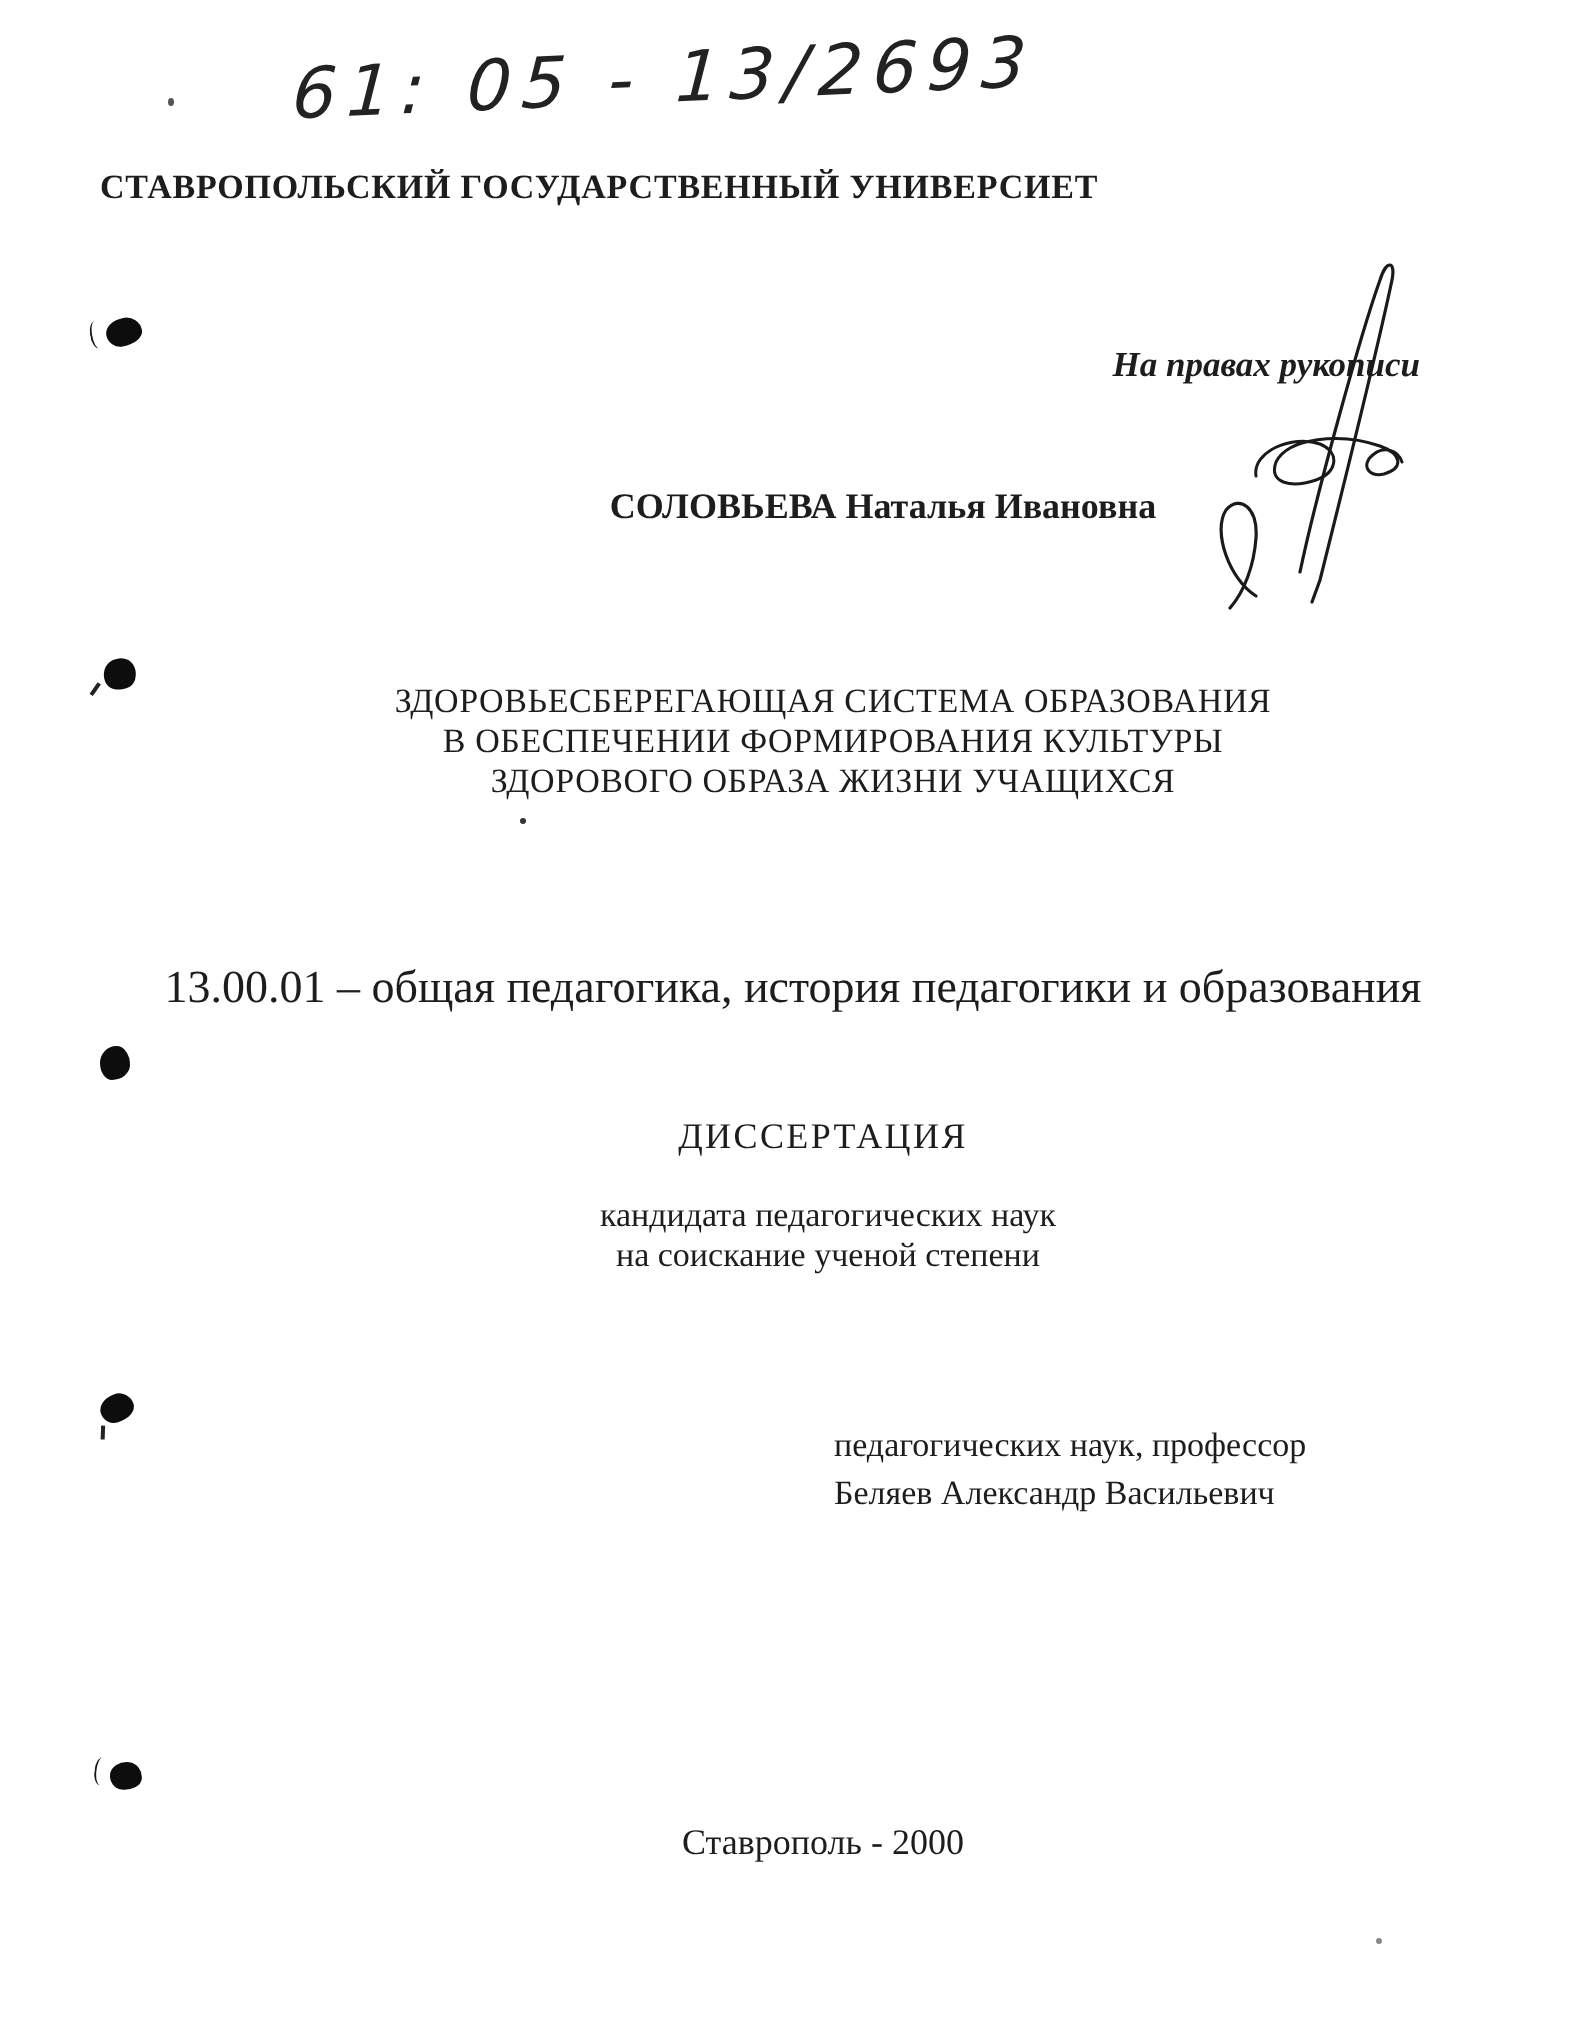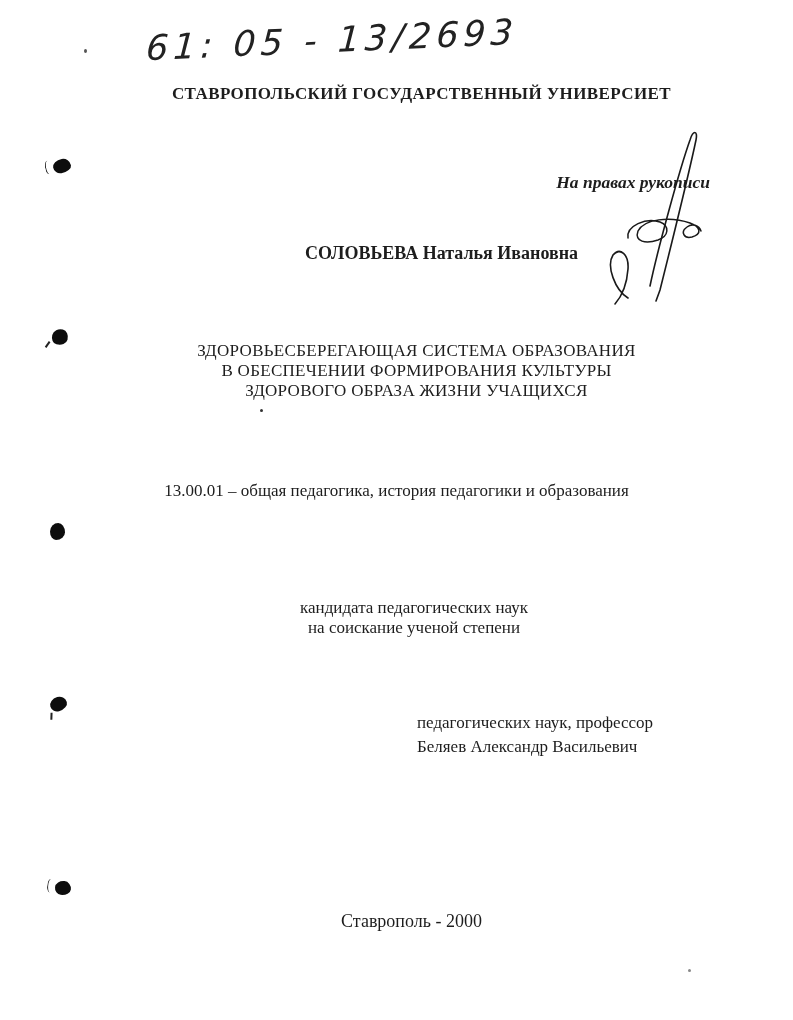--- a/index.html
+++ b/index.html
@@ -26,21 +26,21 @@
     font-size: 35px;
     letter-spacing: 5px;
     color: #222;
     transform: rotate(-2.5deg) skewX(-6deg);
     white-space: nowrap;
   }
   .university {
     position: absolute;
     left: 50px; right: 0;
     top: 84px;
-    text-align: center;
+    text-align: left;
     font-weight: bold;
     font-size: 17px;
     letter-spacing: 0.4px;
     white-space: nowrap;
   }
   .manuscript {
     position: absolute;
     right: 83px;
     top: 172px;
     font-weight: bold;
@@ -65,21 +65,21 @@
     font-weight: normal;
     font-size: 17px;
     line-height: 20px;
     letter-spacing: 0.3px;
   }
   .specialty {
     position: absolute;
     left: 0; right: 0;
     top: 481px;
     text-align: center;
-    font-size: 17px;
+    font-size: 23px;
     white-space: nowrap;
   }
   .doc-type {
     position: absolute;
     left: 30px; right: 0;
     top: 558px;
     text-align: center;
     font-size: 18px;
     letter-spacing: 1.2px;
     white-space: nowrap;
@@ -170,20 +170,21 @@
   <div class="author">СОЛОВЬЕВА Наталья Ивановна</div>
 
   <div class="title">
     <span class="line">ЗДОРОВЬЕСБЕРЕГАЮЩАЯ СИСТЕМА ОБРАЗОВАНИЯ</span>
     <span class="line">В ОБЕСПЕЧЕНИИ ФОРМИРОВАНИЯ КУЛЬТУРЫ</span>
     <span class="line">ЗДОРОВОГО ОБРАЗА ЖИЗНИ УЧАЩИХСЯ</span>
   </div>
 
   <div class="specialty">13.00.01 – общая педагогика, история педагогики и образования</div>
 
+  <div class="doc-type">ДИССЕРТАЦИЯ</div>
 
   <div class="degree">
     <span class="line">кандидата педагогических наук</span>
     <span class="line">на соискание ученой степени</span>
   </div>
 
   <div class="supervisor">
     <span class="line">педагогических наук, профессор</span>
     <span class="line">Беляев Александр Васильевич</span>
   </div>

